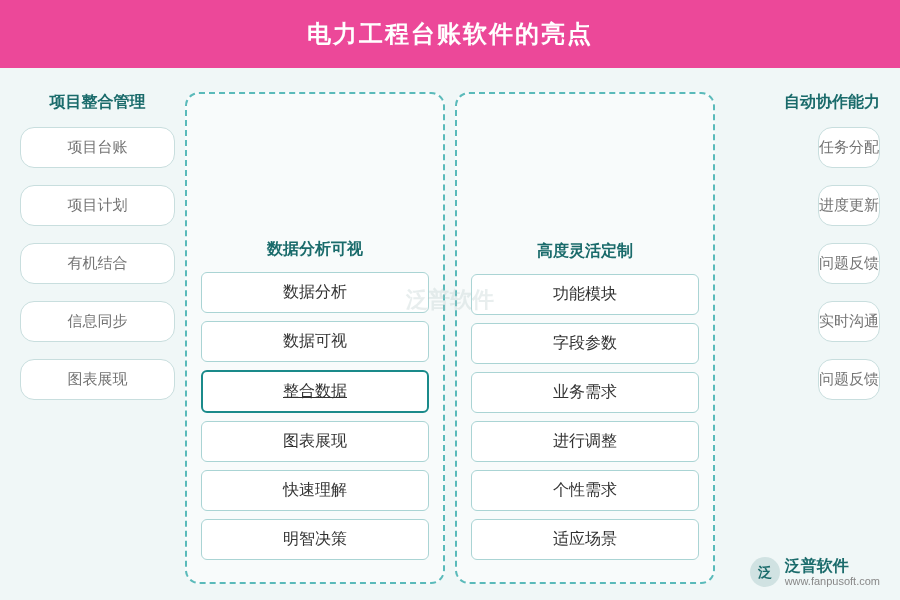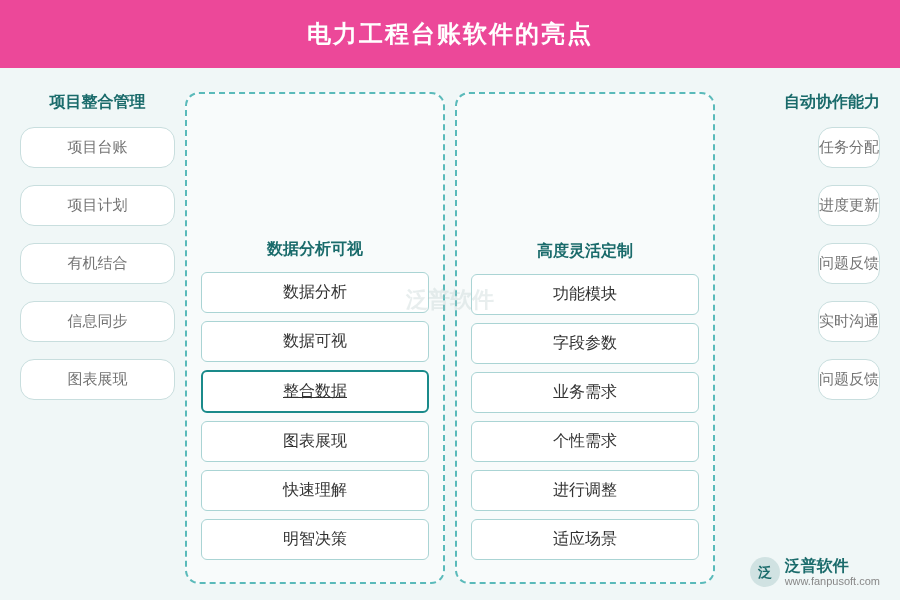--- a/index.html
+++ b/index.html
@@ -176,22 +176,22 @@
       <div class="middle-item-box">图表展现</div>
       <div class="middle-item-box">快速理解</div>
       <div class="middle-item-box">明智决策</div>
     </div>
 
     <div class="middle-section">
       <div class="section-title">高度灵活定制</div>
       <div class="middle-item-box">功能模块</div>
       <div class="middle-item-box">字段参数</div>
       <div class="middle-item-box">业务需求</div>
+      <div class="middle-item-box">进行调整</div>
       <div class="middle-item-box">个性需求</div>
-      <div class="middle-item-box">进行调整</div>
       <div class="middle-item-box">适应场景</div>
     </div>
 
   </div>
 
   <div class="right-section">
     <div class="section-title">自动协作能力</div>
     <div class="item-box">任务分配</div>
     <div class="item-box">进度更新</div>
     <div class="item-box">问题反馈</div>

